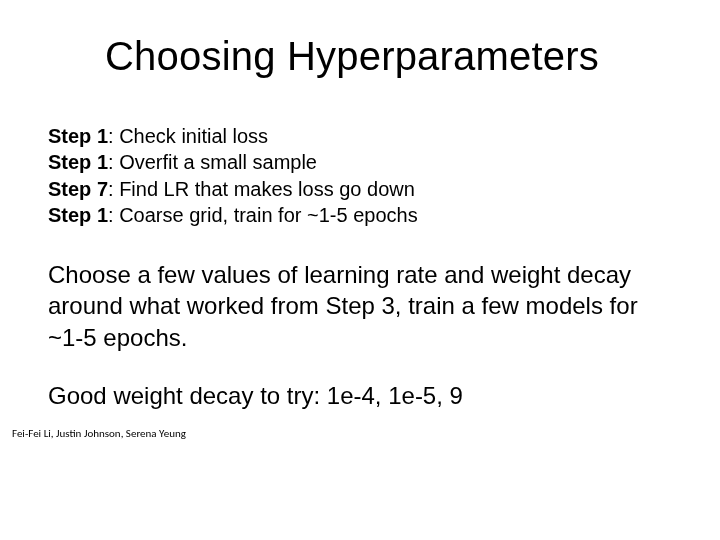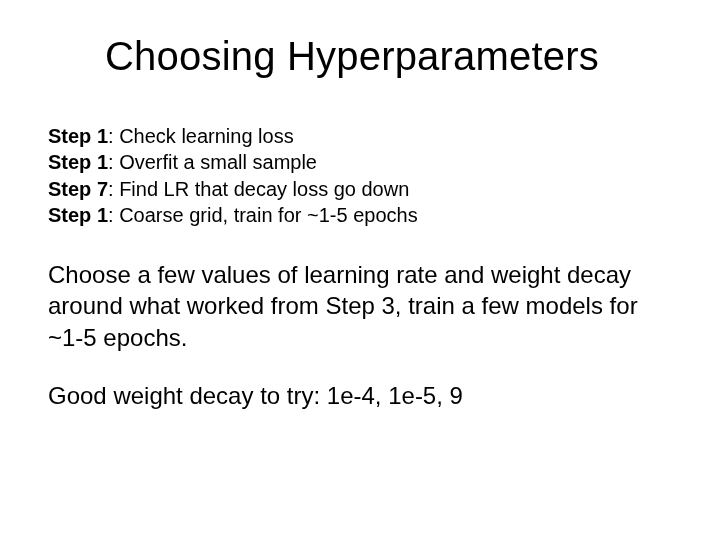--- a/index.html
+++ b/index.html
@@ -12,29 +12,30 @@
     .footer { position: absolute; left: 12px; bottom: 16px; font-size: 11px; font-family: Calibri, Arial, sans-serif; color: #000; }
   </style>
 </head>
 <body>
 
 <div class="slide">
   <h1 class="title">Choosing Hyperparameters</h1>
 
   <div class="steps">
     <div>
-      <span class="step-label">Step 1</span><span>: Check learning loss</span>
+      <span class="step-label">Step 1</span><span>: Check initial loss</span>
     </div>
     <div>
       <span class="step-label">Step 1</span><span>: Overfit a small sample</span>
     </div>
     <div>
-      <span class="step-label">Step 7</span><span>: Find LR that decay loss go down</span>
+      <span class="step-label">Step 7</span><span>: Find LR that makes loss go down</span>
     </div>
     <div>
       <span class="step-label">Step 1</span><span>: Coarse grid, train for ~1-5 epochs</span>
     </div>
   </div>
 
   <p class="body-para">Choose a few values of learning rate and weight decay around what worked from Step 3, train a few models for ~1-5 epochs.</p>
   <p class="body-para">Good weight decay to try: 1e-4, 1e-5, 9</p>
 
+  <div class="footer">Fei-Fei Li, Justin Johnson, Serena Yeung</div>
 </div>
 
 </body></html>

